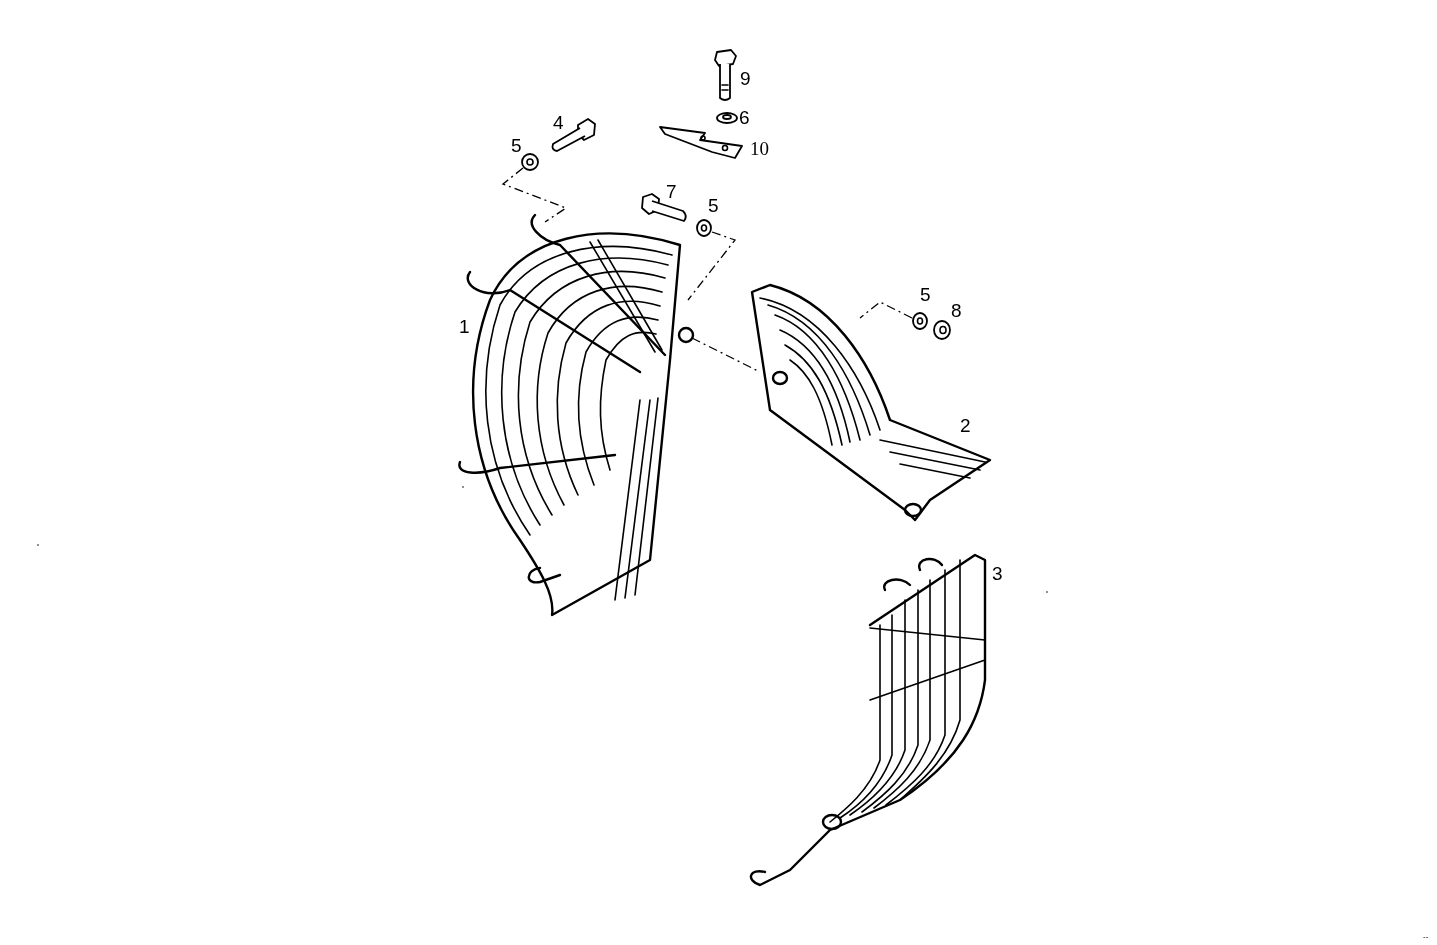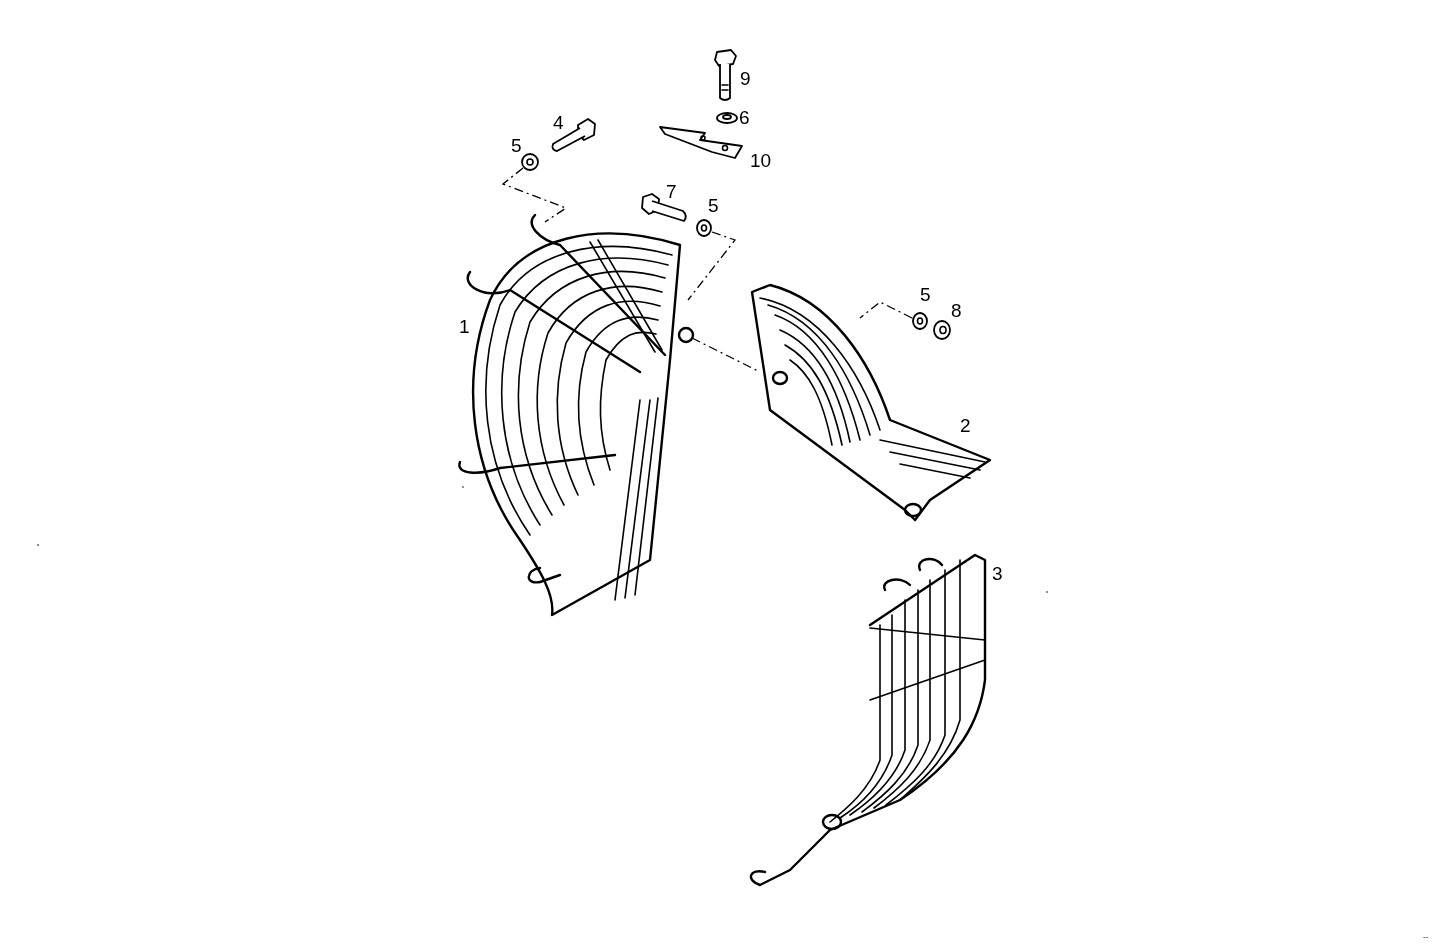--- a/index.html
+++ b/index.html
@@ -125,21 +125,21 @@
         <path class="w" d="M870,700 L985,660"></path>
     </g>
 
     <circle cx="38" cy="545" r="0.8" fill="#000"></circle>
     <circle cx="463" cy="487" r="0.8" fill="#000"></circle>
     <circle cx="1047" cy="592" r="0.8" fill="#000"></circle>
   </svg>
 
   <span class="callout" style="left:740px;top:69px;">9</span>
   <span class="callout" style="left:739px;top:108px;">6</span>
-  <span class="callout" style="left:750px;top:151px;">10</span>
+  <span class="callout" style="left:750px;top:139px;font-family:Liberation Serif, serif;">10</span>
   <span class="callout" style="left:553px;top:113px;">4</span>
   <span class="callout" style="left:511px;top:136px;">5</span>
   <span class="callout" style="left:666px;top:182px;">7</span>
   <span class="callout" style="left:708px;top:196px;">5</span>
   <span class="callout" style="left:920px;top:285px;">5</span>
   <span class="callout" style="left:951px;top:301px;">8</span>
   <span class="callout" style="left:459px;top:317px;">1</span>
   <span class="callout" style="left:960px;top:416px;">2</span>
   <span class="callout" style="left:992px;top:564px;">3</span>
   <span class="callout" style="left:1423px;top:933px;font-size:8px;">--</span>

